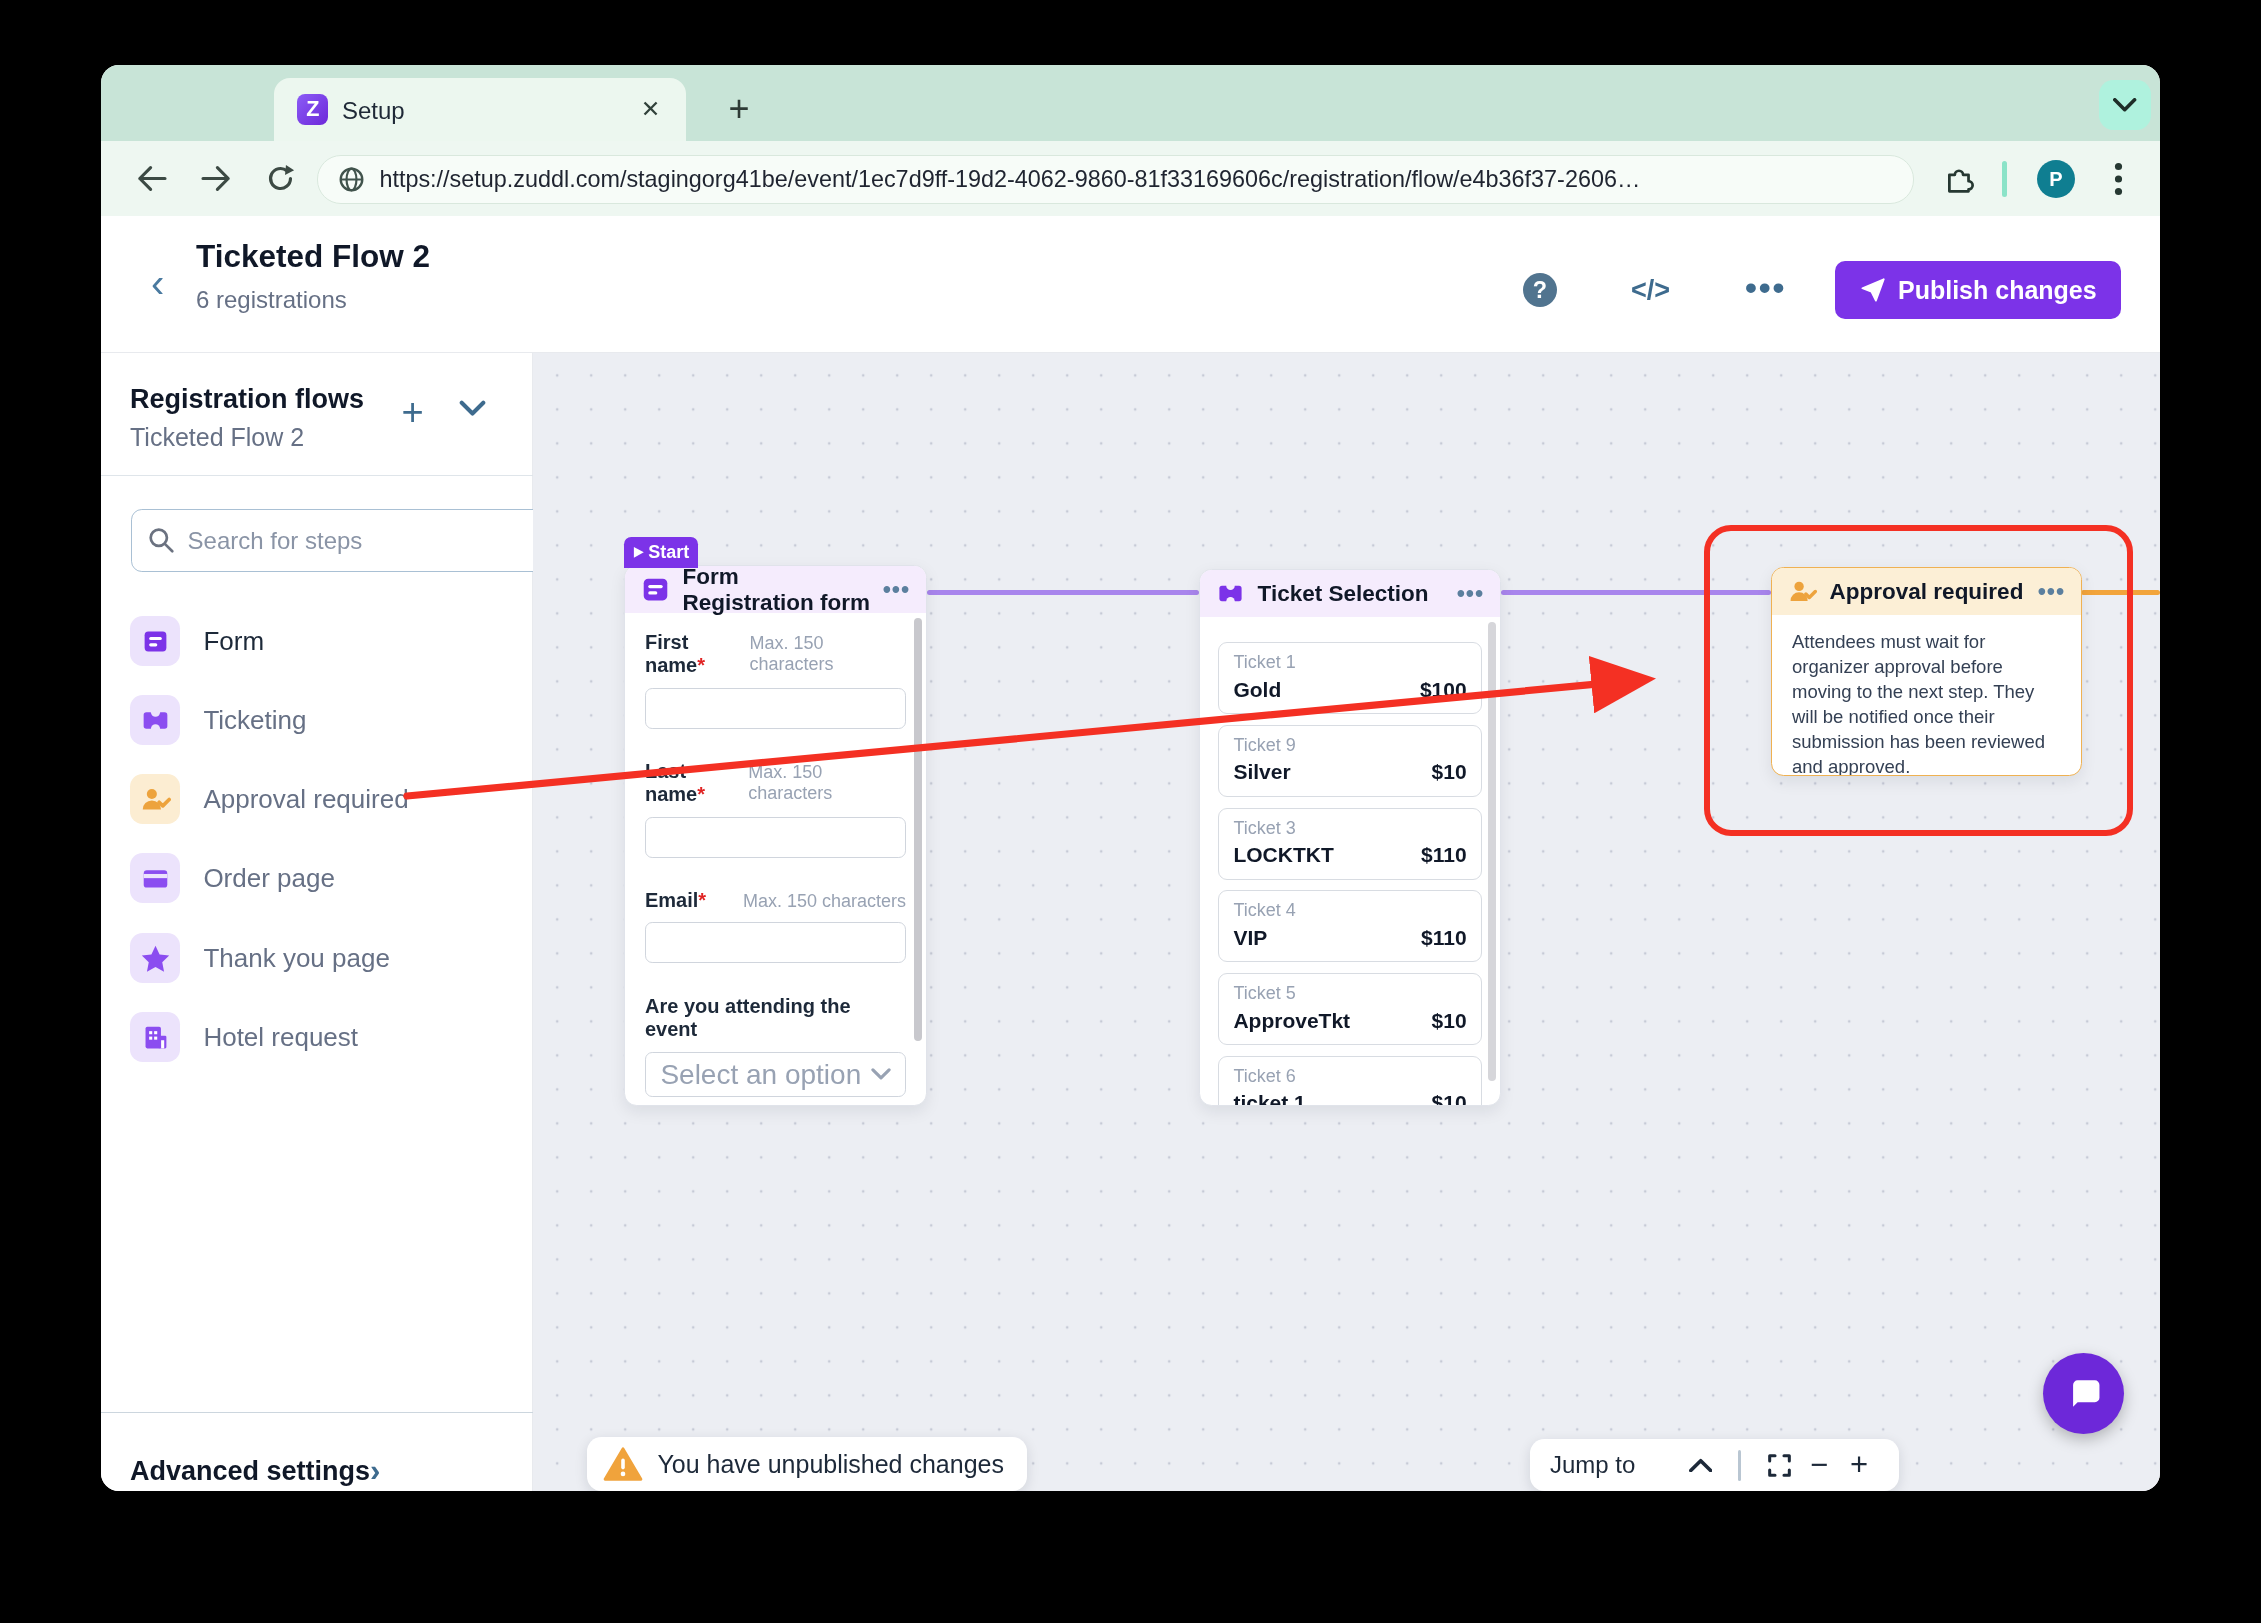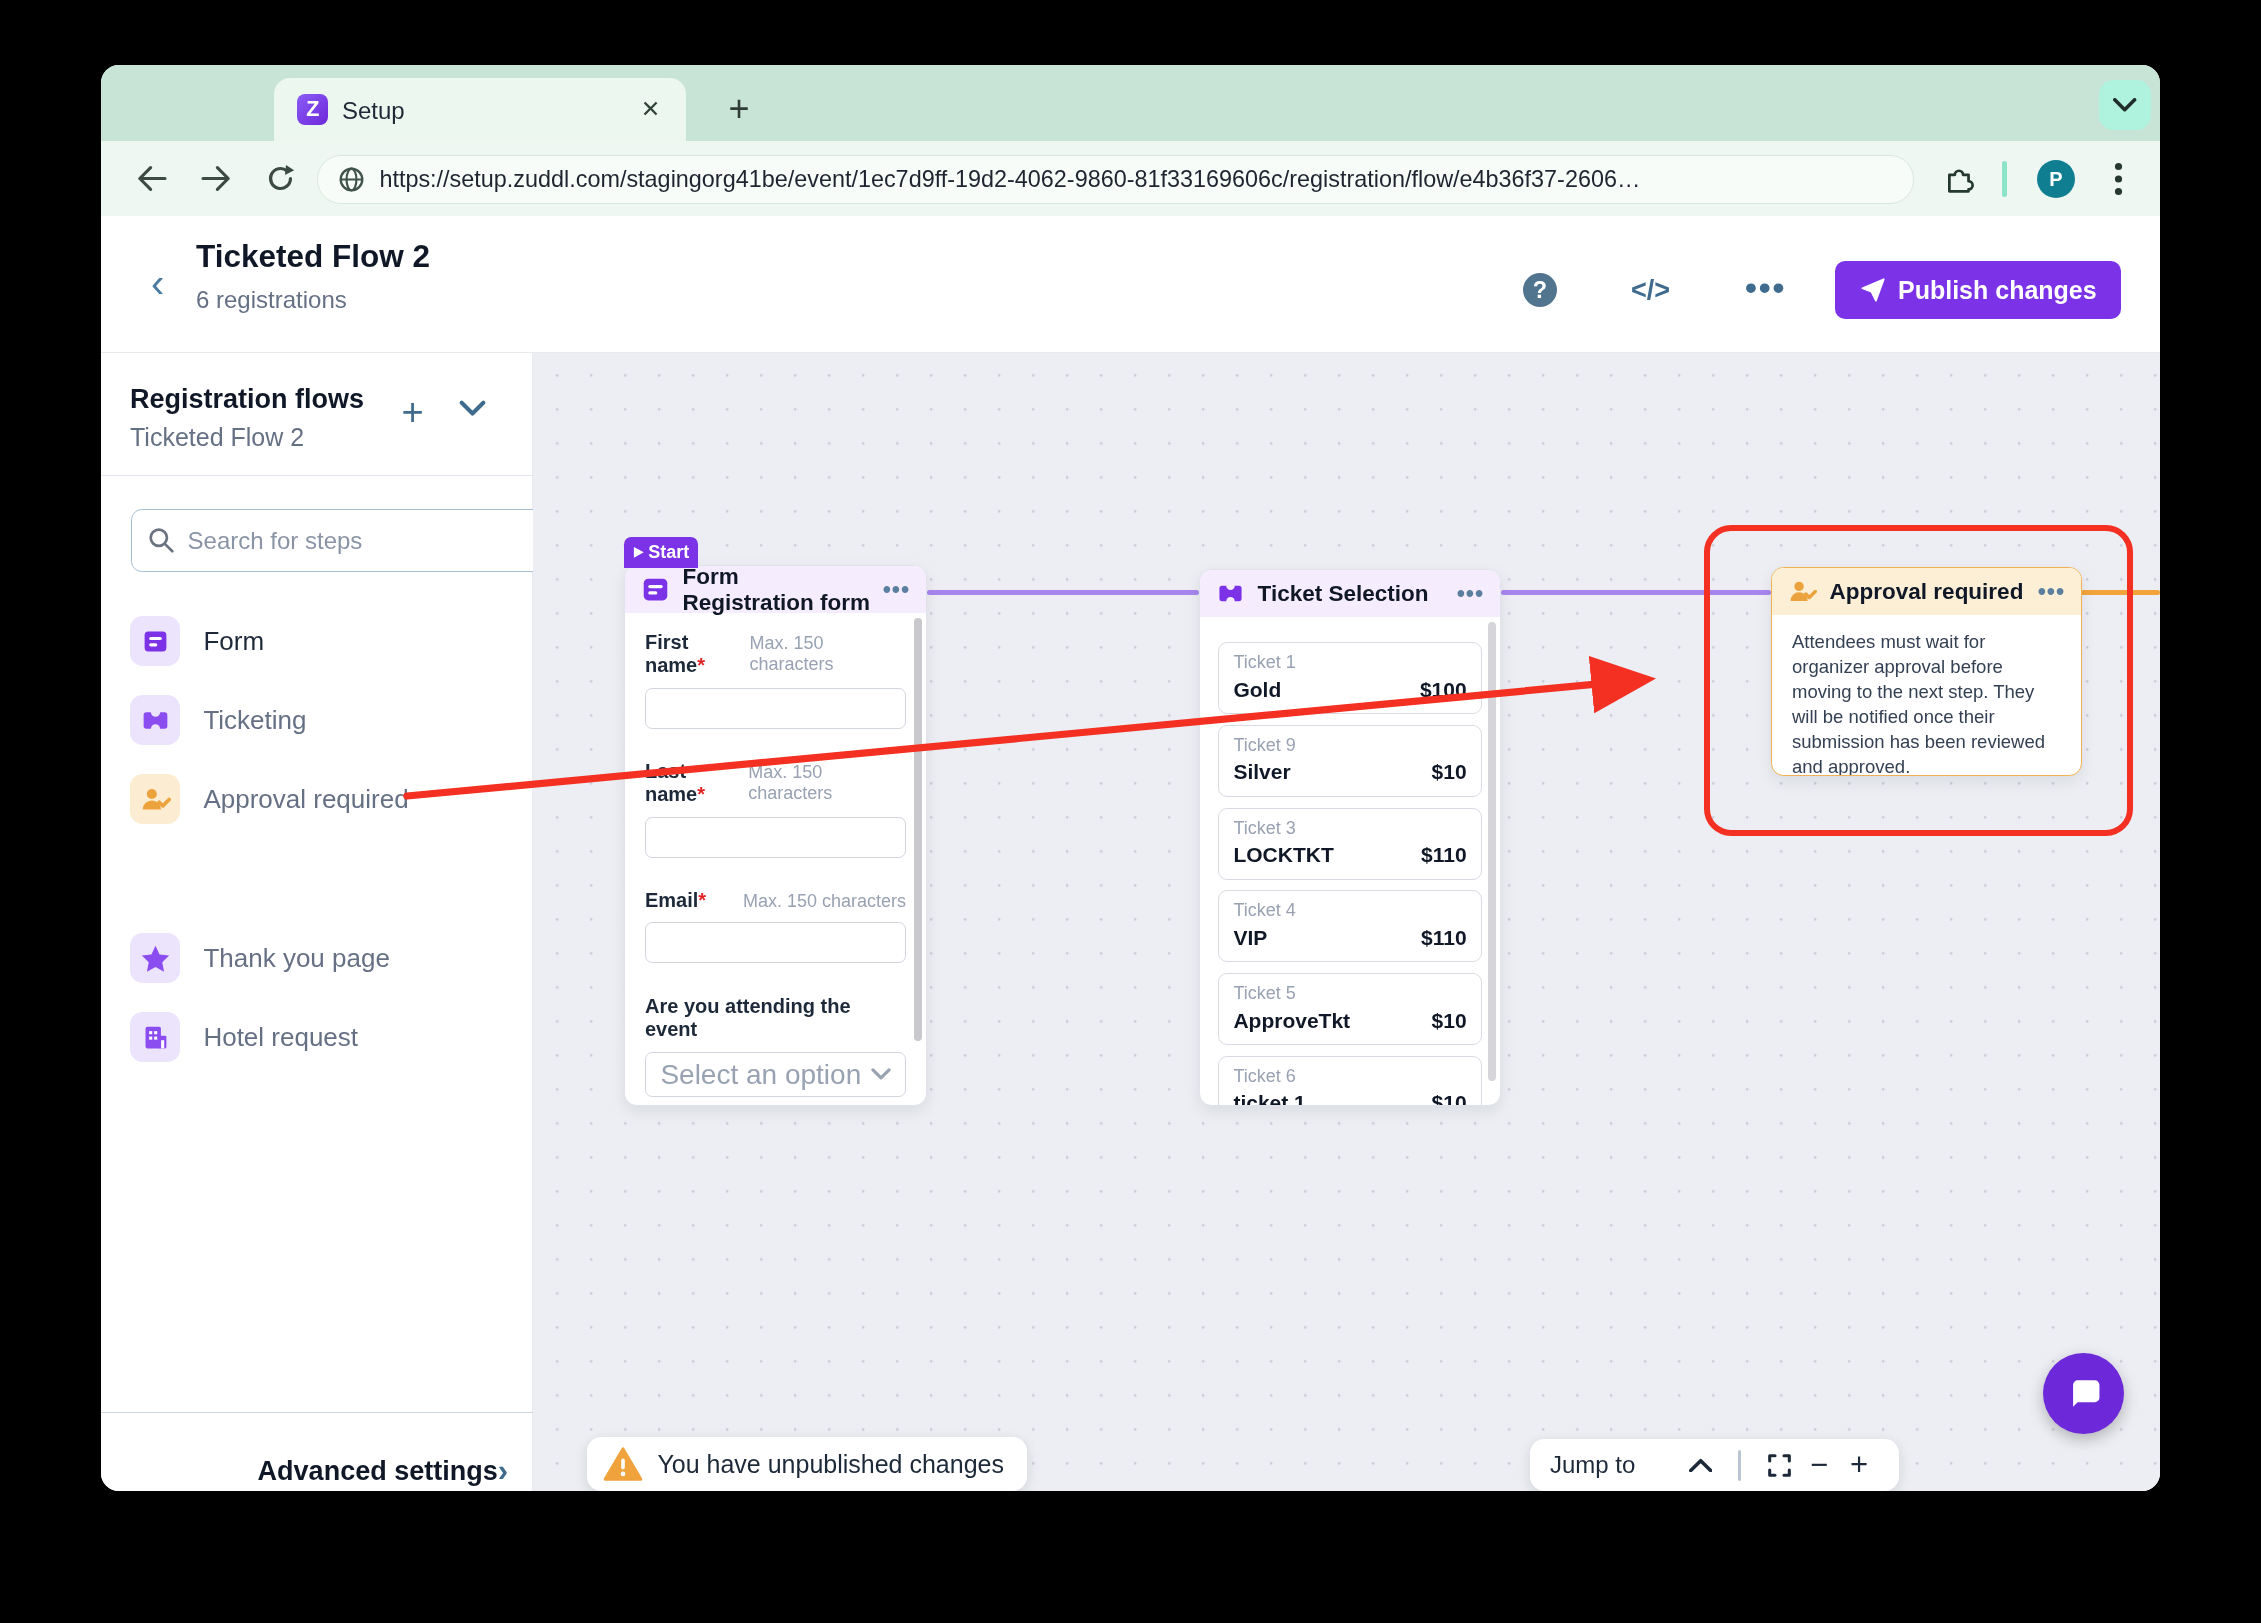--- a/index.html
+++ b/index.html
@@ -46,21 +46,21 @@
   .sb-div1 { position:absolute; left:0; top:122px; width:432px; height:0.9px; background:#dfe5ea; }
   .searchbox { position:absolute; left:30px; top:156px; width:432px; height:63px; border:1.8px solid #a9c0d4; border-radius:10.8px; background:#fff; display:flex; align-items:center; padding:0 16px; gap:12.6px; }
   .searchbox input { border:none; outline:none; font-size:24px; color:#344054; width:288px; background:transparent; font-family:"Liberation Sans",sans-serif; }
   .searchbox input::placeholder { color:#8a94a6; }
   .step { position:absolute; left:29px; width:378px; height:50px; display:flex; align-items:center; gap:23.4px; }
   .stepicon { width:50px; height:50px; border-radius:12.6px; background:#ece3fc; display:flex; align-items:center; justify-content:center; flex:none; }
   .stepicon.orange { background:#fcedd2; }
   .steplabel { font-size:26px; color:#667085; }
   .steplabel.dark { color:#1d2939; }
   .sb-div2 { position:absolute; left:0; top:1059px; width:432px; height:0.9px; background:#ccd6de; }
-  .advanced { position:absolute; left:29px; top:1100px; width:378px; display:flex; justify-content:flex-end; align-items:center; }
+  .advanced { position:absolute; left:29px; top:1100px; width:378px; display:flex; justify-content:flex-start; align-items:center; }
   .adv-label { font-size:27px; font-weight:bold; color:#101828; }
   .adv-chev { font-size:31px; color:#3e6b8e; font-weight:bold; }
 
   
   .canvas { position:relative; width:1627px; height:1138px; background-color:#eceef3;
     background-image:radial-gradient(#c6cad6 1.5px, transparent 1.6px); background-size:34px 34px; background-position:7.2px 5.4px; overflow:hidden; }
 
   .connector { position:absolute; height:5.4px; top:237px; border-radius:2.7px; z-index:1; }
   .startbadge { position:absolute; left:91px; top:184px; width:74px; height:31px; background:#7c33e8; border-radius:7.2px 7.2px 0 0; color:#fff; font-size:18px; font-weight:bold; display:flex; align-items:center; justify-content:center; gap:4px; z-index:3; }
 
@@ -234,20 +234,29 @@
         <div class="stepicon orange">
           <svg width="31" height="31" viewBox="0 0 34 34">
               <circle cx="13" cy="11" r="5.5" fill="#eda33d"></circle>
               <path d="M3 28 a10 10 0 0 1 20 0 z" fill="#eda33d"></path>
               <path d="M21 20 l4 4 l7 -7" fill="none" stroke="#eda33d" stroke-width="4" stroke-linecap="round" stroke-linejoin="round"></path>
             </svg>
         </div>
         <div class="steplabel">Approval required</div>
       </div>
 
+      <div class="step" style="top:500px;">
+        <div class="stepicon">
+          <svg width="29" height="29" viewBox="0 0 32 32">
+              <rect x="3" y="7" width="26" height="19" rx="3.5" fill="#8b4df0"></rect>
+              <rect x="3" y="11" width="26" height="4.6" fill="#ece3fc"></rect>
+            </svg>
+        </div>
+        <div class="steplabel">Order page</div>
+      </div>
 
       <div class="step" style="top:580px;">
         <div class="stepicon">
           <svg width="31" height="31" viewBox="0 0 34 34">
               <polygon points="17,3 21.5,12.5 32,13.8 24.4,21 26.4,31.4 17,26.2 7.6,31.4 9.6,21 2,13.8 12.5,12.5" fill="#8b4df0"></polygon>
             </svg>
         </div>
         <div class="steplabel">Thank you page</div>
       </div>
 

